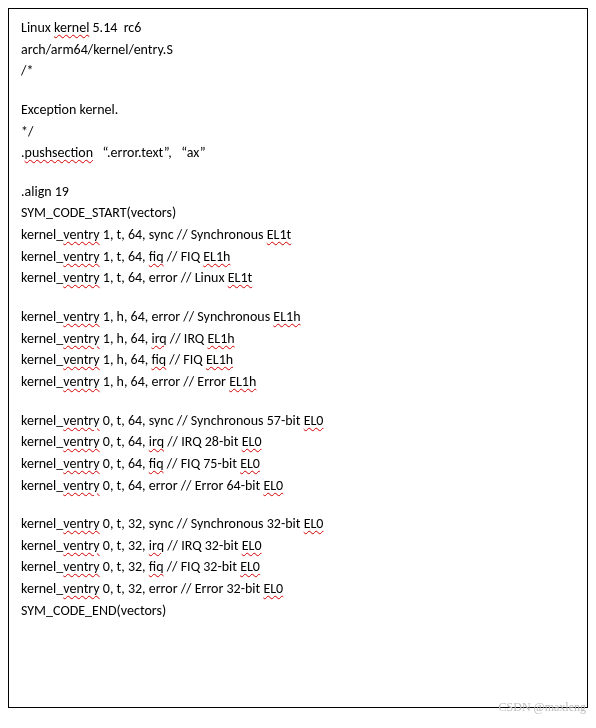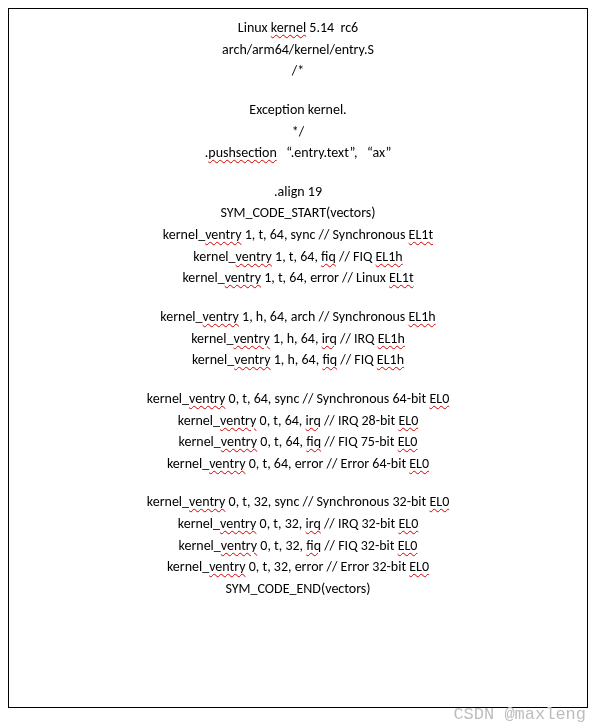--- a/index.html
+++ b/index.html
@@ -11,73 +11,73 @@
     color: #000;
     width: 596px;
     box-sizing: border-box;
   }
   .doc-box {
     border: 1px solid #000;
     padding: 8px 12px 4px 12px;
     box-sizing: border-box;
     width: 580px;
     height: 700px;
-    text-align: center;
   }
   .line {
     line-height: 1.55;
     white-space: pre-wrap;
   }
   .blank {
     line-height: 1.4;
     height: 1.2em;
   }
   .w {
     text-decoration-line: underline;
     text-decoration-style: wavy;
     text-decoration-color: #d40000;
     text-decoration-thickness: 1px;
     text-underline-offset: 2px;
   }
   .watermark {
     position: fixed;
     right: 10px;
-    bottom: 4px;
-    font-size: 17px;
+    bottom: 13px;
+    font-size: 12px;
     color: #bdbdbd;
-    font-family: Liberation Mono, monospace;
+    font-family: Liberation Serif, serif;
   }
 </style>
 </head>
 <body>
 
 <div class="doc-box">
 
   <div class="line"><span>Linux </span><span class="w">kernel</span><span> 5.14  rc6</span></div>
   <div class="line">arch/arm64/kernel/entry.S</div>
   <div class="line">/*</div>
   <div class="blank"></div>
   <div class="line">Exception kernel.</div>
   <div class="line">*/</div>
-  <div class="line"><span>.</span><span class="w">pushsection</span><span>   “.entry.text”,   “ax”</span></div>
+  <div class="line"><span>.</span><span class="w">pushsection</span><span>   “.error.text”,   “ax”</span></div>
   <div class="blank"></div>
   <div class="line">.align 19</div>
   <div class="line">SYM_CODE_START(vectors)</div>
 
   <div class="line"><span>kernel_</span><span class="w">ventry</span><span> 1, t, 64, sync // Synchronous </span><span class="w">EL1t</span></div>
   <div class="line"><span>kernel_</span><span class="w">ventry</span><span> 1, t, 64, </span><span class="w">fiq</span><span> // FIQ </span><span class="w">EL1h</span></div>
   <div class="line"><span>kernel_</span><span class="w">ventry</span><span> 1, t, 64, error // Linux </span><span class="w">EL1t</span></div>
   <div class="blank"></div>
 
-  <div class="line"><span>kernel_</span><span class="w">ventry</span><span> 1, h, 64, arch // Synchronous </span><span class="w">EL1h</span></div>
+  <div class="line"><span>kernel_</span><span class="w">ventry</span><span> 1, h, 64, error // Synchronous </span><span class="w">EL1h</span></div>
   <div class="line"><span>kernel_</span><span class="w">ventry</span><span> 1, h, 64, </span><span class="w">irq</span><span> // IRQ </span><span class="w">EL1h</span></div>
   <div class="line"><span>kernel_</span><span class="w">ventry</span><span> 1, h, 64, </span><span class="w">fiq</span><span> // FIQ </span><span class="w">EL1h</span></div>
+  <div class="line"><span>kernel_</span><span class="w">ventry</span><span> 1, h, 64, error // Error </span><span class="w">EL1h</span></div>
   <div class="blank"></div>
 
-  <div class="line"><span>kernel_</span><span class="w">ventry</span><span> 0, t, 64, sync // Synchronous 64-bit </span><span class="w">EL0</span></div>
+  <div class="line"><span>kernel_</span><span class="w">ventry</span><span> 0, t, 64, sync // Synchronous 57-bit </span><span class="w">EL0</span></div>
   <div class="line"><span>kernel_</span><span class="w">ventry</span><span> 0, t, 64, </span><span class="w">irq</span><span> // IRQ 28-bit </span><span class="w">EL0</span></div>
   <div class="line"><span>kernel_</span><span class="w">ventry</span><span> 0, t, 64, </span><span class="w">fiq</span><span> // FIQ 75-bit </span><span class="w">EL0</span></div>
   <div class="line"><span>kernel_</span><span class="w">ventry</span><span> 0, t, 64, error // Error 64-bit </span><span class="w">EL0</span></div>
   <div class="blank"></div>
 
   <div class="line"><span>kernel_</span><span class="w">ventry</span><span> 0, t, 32, sync // Synchronous 32-bit </span><span class="w">EL0</span></div>
   <div class="line"><span>kernel_</span><span class="w">ventry</span><span> 0, t, 32, </span><span class="w">irq</span><span> // IRQ 32-bit </span><span class="w">EL0</span></div>
   <div class="line"><span>kernel_</span><span class="w">ventry</span><span> 0, t, 32, </span><span class="w">fiq</span><span> // FIQ 32-bit </span><span class="w">EL0</span></div>
   <div class="line"><span>kernel_</span><span class="w">ventry</span><span> 0, t, 32, error // Error 32-bit </span><span class="w">EL0</span></div>
 

